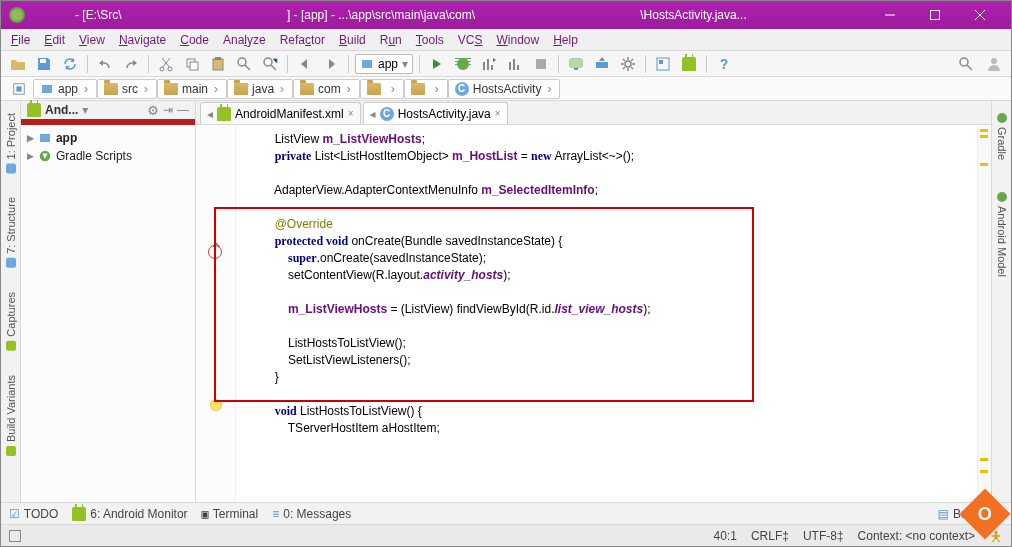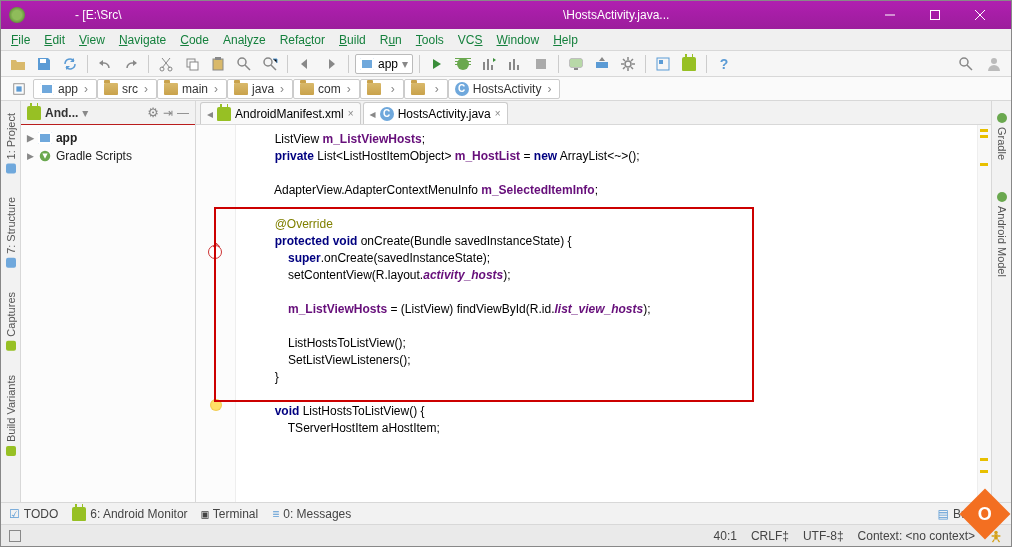--- a/index.html
+++ b/index.html
@@ -9,21 +9,21 @@
 .titlebar { height: 28px; background: linear-gradient(#b01fb0, #9c1d9c); display: flex; align-items: center; color: #fff; padding: 0 8px; }
 .titlebar .app-icon { width: 16px; height: 16px; background: radial-gradient(circle, #8fbc5a 40%, #3a6b1e 100%); border-radius: 50%; margin-right: 6px; }
 .titlebar .title-seg { flex: 0 0 auto; white-space: nowrap; margin-left: 44px; }
 .titlebar .spacer { flex: 1; }
 .titlebar .winbtns { display: flex; gap: 0; }
 .titlebar .winbtn { width: 45px; height: 28px; display: flex; align-items: center; justify-content: center; color: #fff; }
 .titlebar .winbtn svg { width: 10px; height: 10px; stroke: #fff; stroke-width: 1; fill: none; }
 
 
 .menubar { height: 22px; background: #f0f0f0; display: flex; align-items: center; padding: 0 4px; gap: 2px; border-bottom: 1px solid #d8d8d8; }
-.menubar .menu-item { padding: 2px 6px; color: #15803d; }
+.menubar .menu-item { padding: 2px 6px; color: #701a75; }
 .menubar .menu-item u { text-decoration: underline; }
 
 
 .toolbar { height: 26px; background: #f6f6f6; border-bottom: 1px solid #d8d8d8; display: flex; align-items: center; padding: 0 6px; gap: 4px; }
 .toolbar .tb-btn { width: 22px; height: 22px; display: flex; align-items: center; justify-content: center; border-radius: 2px; }
 .toolbar .tb-sep { width: 1px; height: 18px; background: #ccc; margin: 0 2px; }
 .toolbar .run-config { height: 20px; border: 1px solid #bbb; display: flex; align-items: center; padding: 0 4px; gap: 4px; background: #fff; border-radius: 2px; }
 .toolbar .right { margin-left: auto; display: flex; gap: 6px; }
 
 
@@ -34,21 +34,21 @@
 
 
 .main { display: flex; height: calc(100% - 28px - 22px - 26px - 24px - 22px - 22px); }
 
 
 .lefttabs { width: 20px; background: #f2f2f2; border-right: 1px solid #d8d8d8; display: flex; flex-direction: column; align-items: center; padding-top: 6px; gap: 12px; }
 .lefttabs .vtab { writing-mode: vertical-rl; transform: rotate(180deg); color: #555; padding: 6px 2px; font-size: 11px; display: flex; align-items: center; gap: 4px; }
 
 
 .project { width: 175px; background: #fcfcfc; border-right: 1px solid #d8d8d8; display: flex; flex-direction: column; }
-.project-header { height: 24px; border-bottom: 1px solid #b91c1c; display: flex; align-items: center; padding: 0 6px; gap: 4px; background: #f2f2f2; }
+.project-header { height: 24px; border-bottom: 6px solid #b91c1c; display: flex; align-items: center; padding: 0 6px; gap: 4px; background: #f2f2f2; }
 .project-header .lbl { font-weight: bold; color: #333; }
 .project-tree { padding: 4px 6px; }
 .project-tree .node { display: flex; align-items: center; gap: 4px; padding: 2px 0; color: #222; }
 .project-tree .node.bold { font-weight: bold; }
 
 
 .editor { flex: 1; display: flex; flex-direction: column; background: #fff; position: relative; }
 .editor-tabs { height: 24px; display: flex; align-items: flex-end; background: #f2f2f2; border-bottom: 1px solid #d8d8d8; padding-left: 4px; }
 .editor-tab { height: 22px; border: 1px solid #ccc; border-bottom: none; background: #f9f9f9; display: flex; align-items: center; padding: 0 6px; gap: 4px; margin-right: 2px; border-radius: 3px 3px 0 0; }
 .editor-tab.active { background: #fff; }
@@ -71,21 +71,21 @@
 .bottombar { height: 22px; background: #f2f2f2; border-top: 1px solid #d8d8d8; display: flex; align-items: center; padding: 0 8px; gap: 14px; }
 .bottombar .btab { display: flex; align-items: center; gap: 4px; color: #444; }
 .bottombar .right { margin-left: auto; }
 
 .statusbar { height: 22px; background: #eaeaea; border-top: 1px solid #d8d8d8; display: flex; align-items: center; padding: 0 8px; gap: 14px; color: #444; }
 .statusbar .right { margin-left: auto; display: flex; gap: 14px; }
 .statusbar .pad { width: 12px; height: 12px; border: 1px solid #888; }
 .statusbar .man { width: 14px; height: 14px; }
 
 
-.kw { color: #000080; font-weight: bold; }
+.kw { color: #000080; font-weight: bold; font-family: Liberation Serif, serif; }
 .ann { color: #808000; }
 .field { color: #660e7a; font-weight: bold; }
 .resid { color: #660e7a; font-style: italic; font-weight: bold; }
 
 
 .redbox { position: absolute; border: 2px solid #c00; pointer-events: none; }
 
 
 .watermark { position: absolute; right: 8px; bottom: 14px; display: flex; align-items: center; gap: 6px; pointer-events: none; }
 .watermark .badge { width: 36px; height: 36px; background: #f36f21; transform: rotate(45deg); display: flex; align-items: center; justify-content: center; }
@@ -107,20 +107,21 @@
 .icon-bug::before{content:"";position:absolute;left:-2px;top:3px;width:16px;height:1px;background:#6aa84f;box-shadow:0 3px 0 #6aa84f,0 -3px 0 #6aa84f;}
 .svgicon { width:16px; height:16px; }
 </style>
 </head>
 <body>
 
 <div class="titlebar">
   <div class="app-icon"></div>
   <span class="title-seg">- [E:\Src\</span>
   <span class="spacer"></span>
+  <span class="title-seg">] - [app] - ...\app\src\main\java\com\</span>
   <span class="spacer"></span>
   <span class="title-seg">\HostsActivity.java...</span>
   <span class="spacer"></span>
   <div class="winbtns">
     <div class="winbtn">
         <svg viewBox="0 0 10 10">
           <path d="M0 5 H10"></path>
         </svg>
       </div>
     <div class="winbtn">

